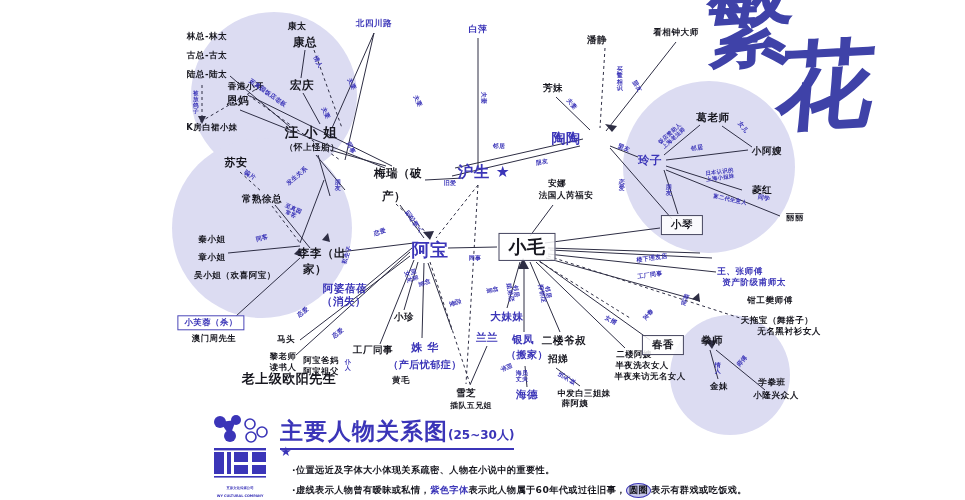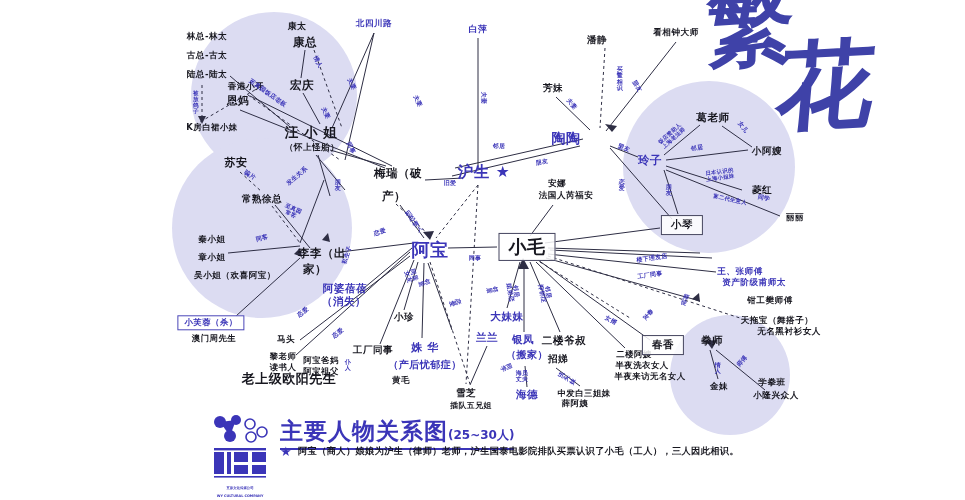--- a/index.html
+++ b/index.html
@@ -467,15 +467,18 @@
     </svg>
     <div class="logotxt">五原文化传媒公司</div>
     <div class="logotxt" style="top:82px;">WY CULTURAL COMPANY</div>
   </div>
 
   <div id="maintitle">
     <span>主要人物关系图</span><span class="cnt">(25~30人)</span>
   </div>
 
   <div class="lrow" style="left:256px;top:40px;font-size:13px;color:#3b35b8;">★</div>
-  <div class="lrow" style="left:274px;top:41px;">阿宝（商人）娘娘为沪生（律师）老师，沪生国泰电影院排队买票认识了小毛（工人），三人因此相识。</div>
+  <div class="lrow" style="left:268px;top:60px;">·位置远近及字体大小体现关系疏密、人物在小说中的重要性。</div>
+  <div class="lrow" style="left:268px;top:79px;">
+    <span>·虚线表示人物曾有暧昧或私情，</span><span class="pz">紫色字体</span><span>表示此人物属于60年代或过往旧事，</span><span class="ring">圆圈</span><span>表示有群戏或吃饭戏。</span>
+  </div>
 
 </div>
 
 </body></html>

